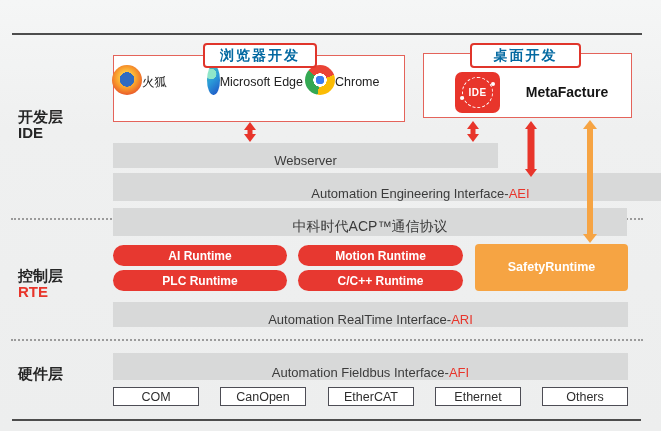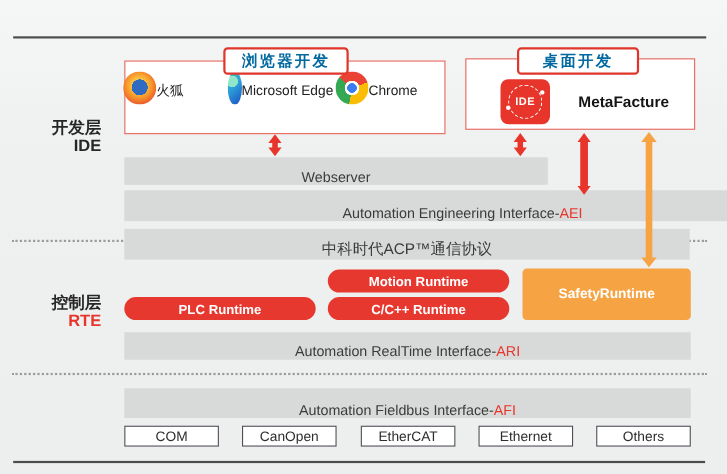--- a/index.html
+++ b/index.html
@@ -3,21 +3,21 @@
 <meta charset="utf-8">
 <style>
   html,body{margin:0;padding:0;}
   body{font-family:"Liberation Sans","DejaVu Sans",sans-serif;}
   #canvas{position:relative;width:661px;height:431px;overflow:hidden;
     background:linear-gradient(180deg,#f5f6f6 0%,#eff0f0 30%,#edeeee 100%);}
   .hline{position:absolute;height:2px;background:#4d4d4d;}
   .dotline{position:absolute;height:0;border-top:2px dotted #9b9b9b;z-index:0;}
 
   
-  .layer-label{position:absolute;left:18px;width:74px;text-align:right;
+  .layer-label{position:absolute;left:18px;width:74px;text-align:left;
     font-weight:bold;color:#262626;font-size:15px;line-height:16px;z-index:2;}
   .layer-label .sub{display:block;font-weight:bold;}
   .sub-red{color:#e8352b;}
 
   
   .group-box{position:absolute;background:#ffffff;border:1.5px solid #e4635a;z-index:2;}
   .chip{position:absolute;background:#ffffff;border:2px solid #e0352b;border-radius:4px;
     color:#0369a1;font-weight:bold;font-size:14px;letter-spacing:2px;
     display:flex;align-items:center;justify-content:center;z-index:4;}
 
@@ -85,20 +85,23 @@
   <div class="dotline" style="left:11px;top:339px;width:632px;"></div>
 
   <div class="layer-label" style="top:109px;">
     <span>开发层</span>
     <span class="sub">IDE</span>
   </div>
   <div class="layer-label" style="top:268px;">
     <span>控制层</span>
     <span class="sub sub-red">RTE</span>
   </div>
+  <div class="layer-label" style="top:366px;">
+    <span>硬件层</span>
+  </div>
 
   <div class="group-box" style="left:113px;top:55px;width:290px;height:65px;"></div>
   <div class="chip" style="left:203px;top:43px;width:110px;height:21px;">
     <span>浏览器开发</span>
   </div>
   <div class="bitem" style="left:112px;">
     <div class="bicon firefox"></div>
     <div class="blabel">火狐</div>
   </div>
   <div class="bitem" style="left:207px;">
@@ -148,20 +151,23 @@
     <span>Webserver</span>
   </div>
   <div class="bar" style="left:113px;top:173px;width:615px;height:28px;">
     <span>Automation Engineering Interface-</span>
       <span class="accent">AEI</span>
   </div>
   <div class="bar" style="left:113px;top:208px;width:514px;height:28px;font-size:14px;">
     <span>中科时代ACP™通信协议</span>
   </div>
 
+  <div class="pill" style="left:113px;top:245px;width:174px;">
+    <span>AI Runtime</span>
+  </div>
   <div class="pill" style="left:298px;top:245px;width:165px;">
     <span>Motion Runtime</span>
   </div>
   <div class="pill" style="left:113px;top:270px;width:174px;">
     <span>PLC Runtime</span>
   </div>
   <div class="pill" style="left:298px;top:270px;width:165px;">
     <span>C/C++ Runtime</span>
   </div>
   <div class="safety">

